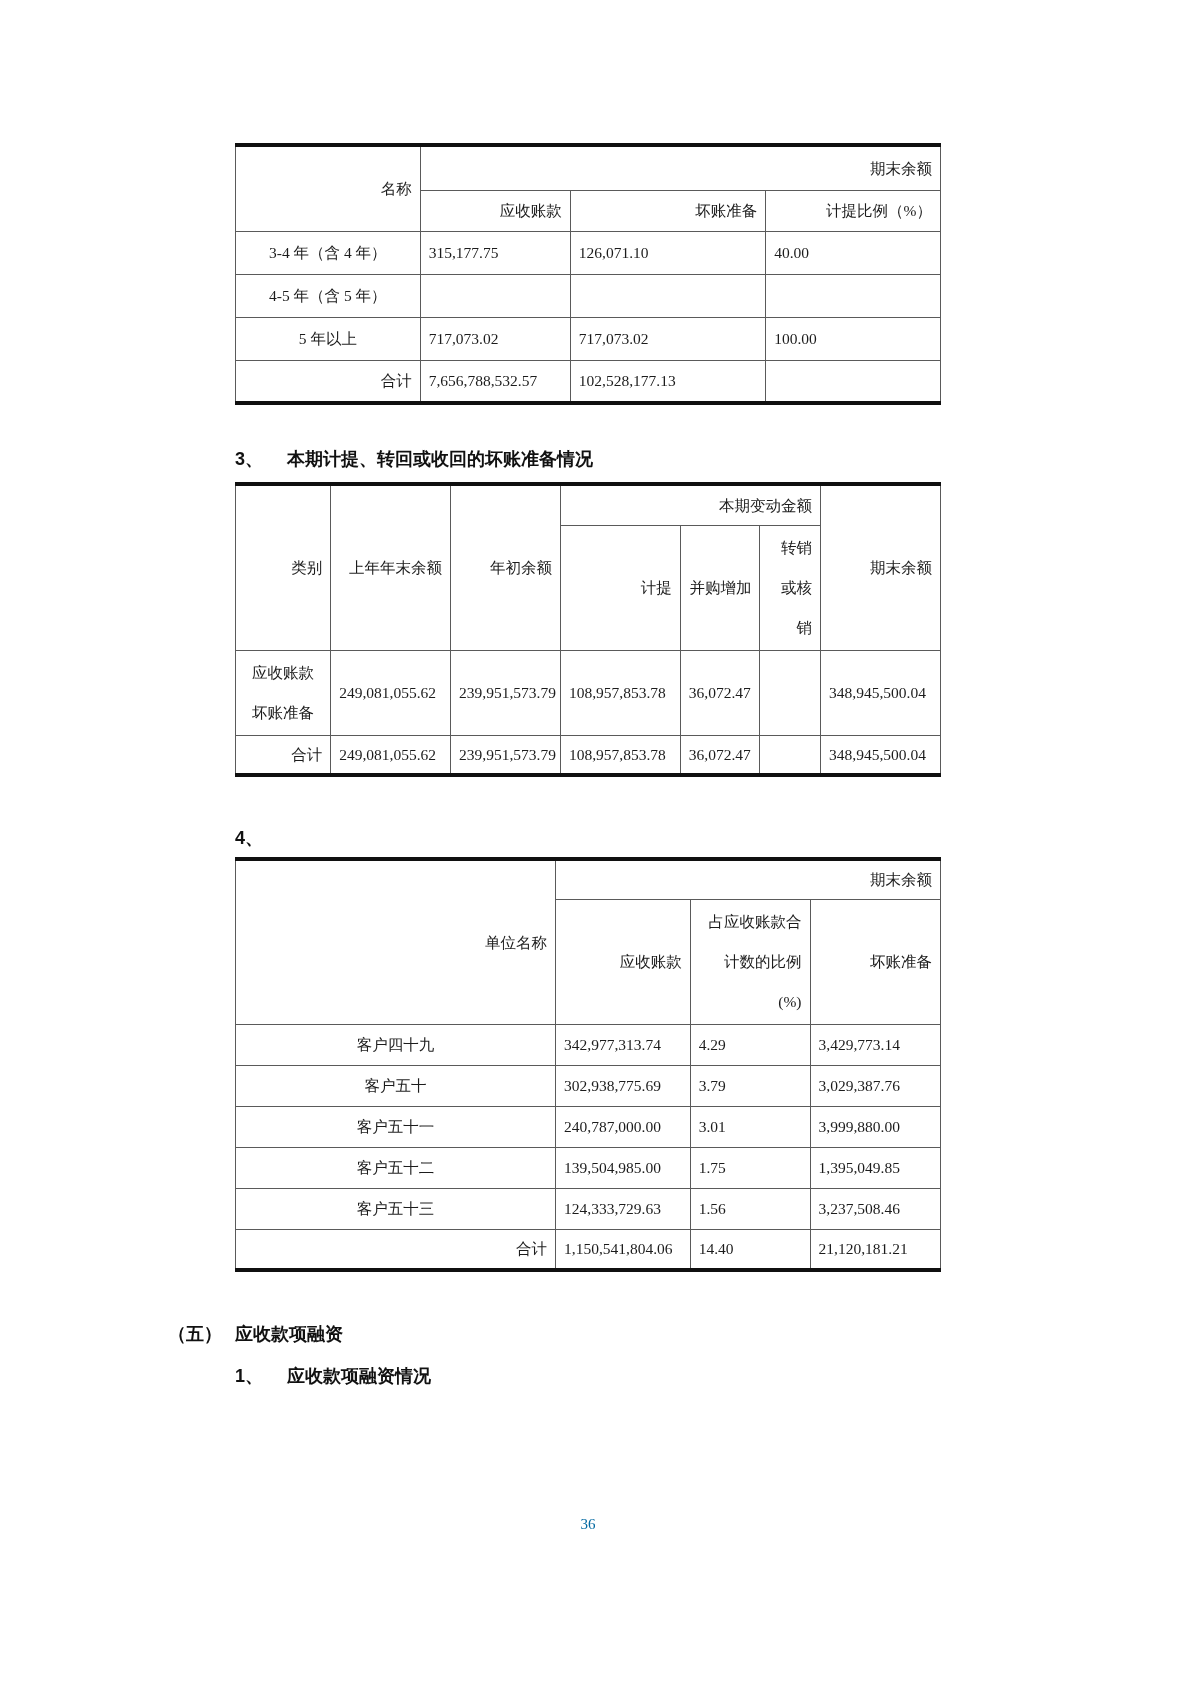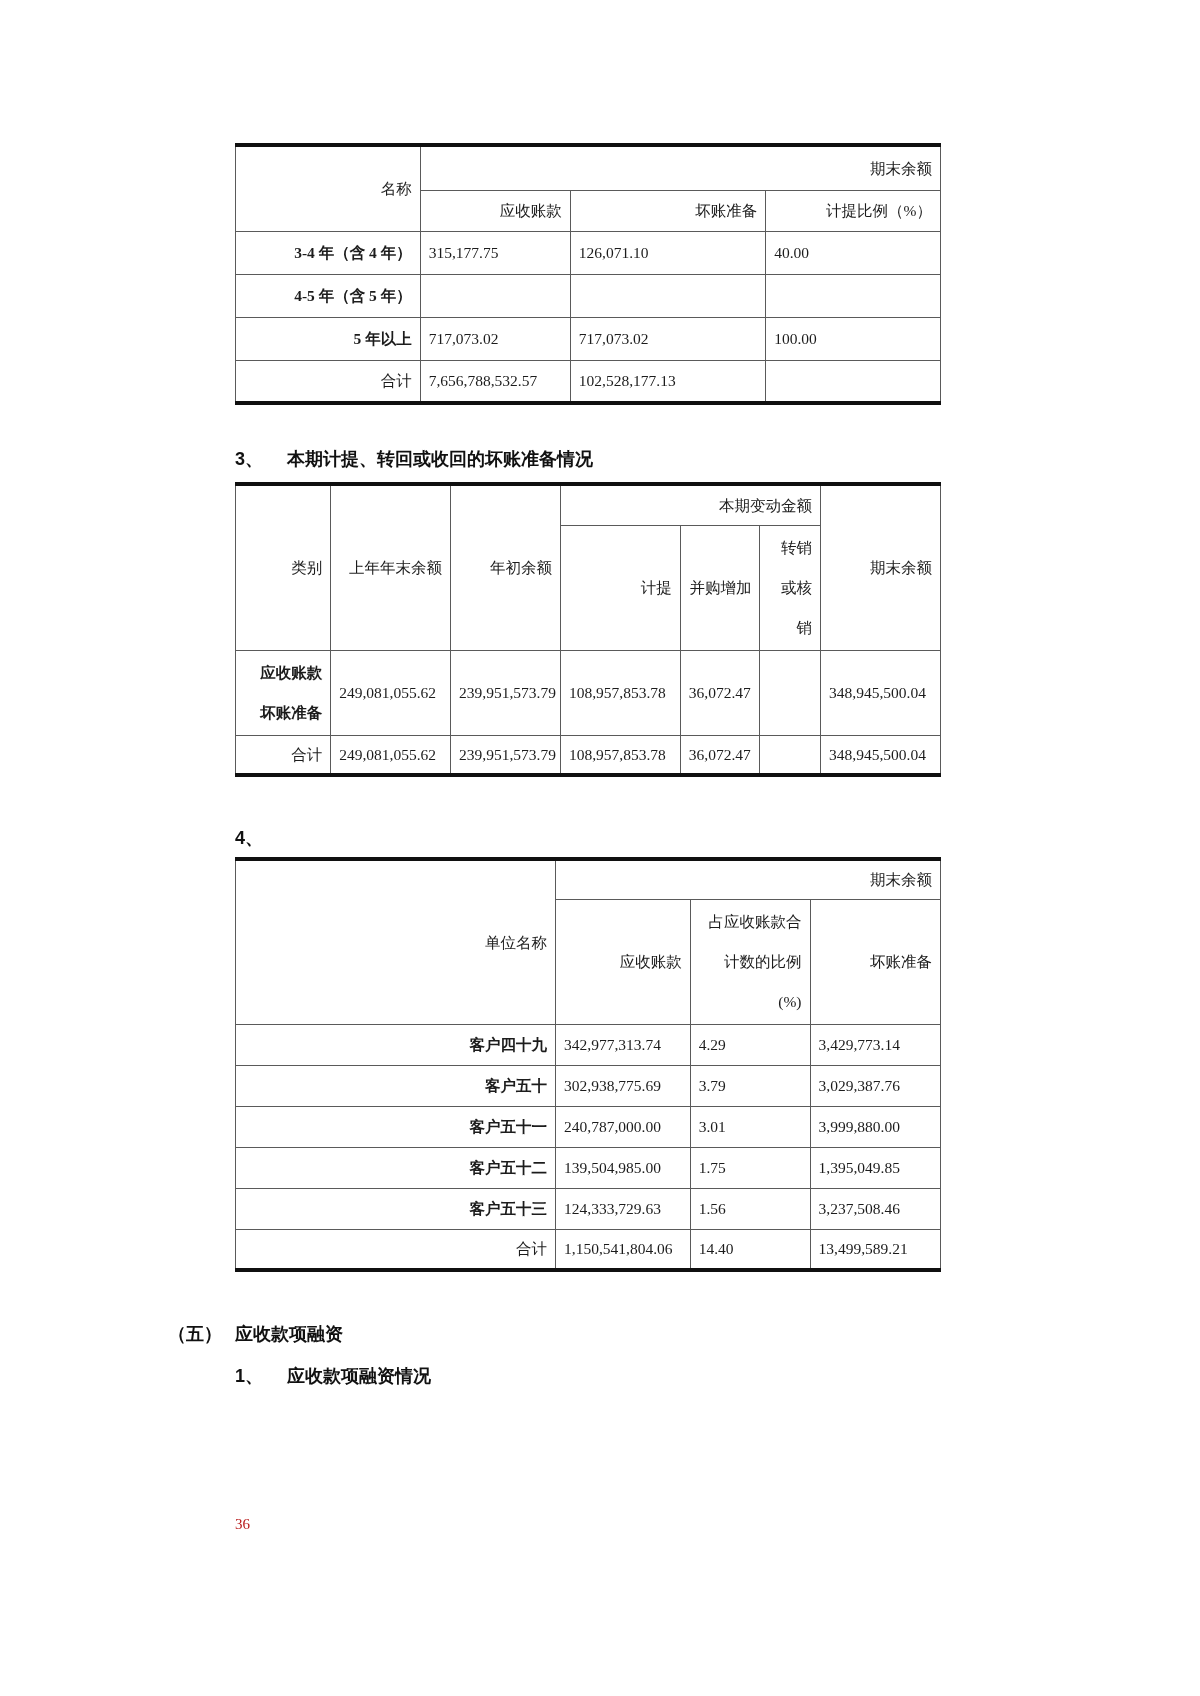--- a/index.html
+++ b/index.html
@@ -16,21 +16,21 @@
     border-collapse:collapse;table-layout:fixed;
     border-top:4px solid #101010;border-bottom:4px solid #101010;
   }
   table.tbl td{
     border:1px solid #5a5a5a;
     font-size:15.5px;line-height:1.25;
     padding:2px 8px;vertical-align:middle;
     overflow:hidden;
   }
   .ctr{text-align:right;}
-  .lbl{text-align:right;padding-left:6px;font-weight:bold;}
+  .lbl{text-align:center;padding-left:6px;}
   .num{text-align:left;padding-right:9px;}
 
   .t1{top:143px;}
   .t1 tr.h1{height:45px;}
   .t1 tr.h2{height:41px;}
   .t1 tr.r{height:43px;}
 
   .t3{top:482px;}
   .t3 tr.h1{height:41px;}
   .t3 tr.h2{height:124px;}
@@ -56,21 +56,21 @@
   }
   .sec .sec-num{width:52px;flex:0 0 52px;}
   .sec3{top:447px;}
   .sec4{top:826px;}
   .sec5{top:1322px;left:-67px;}
   .sec5 .sec-num{width:67px;flex:0 0 67px;}
   .sec5sub{top:1364px;}
 
   .pageno{
     position:absolute;left:0;top:1516px;width:706px;
-    text-align:left;font-size:15px;color:#b91c1c;
+    text-align:center;font-size:15px;color:#0369a1;
   }
 </style>
 </head>
 <body>
 
 <div class="content">
 
   <table class="tbl t1">
     <colgroup>
       <col style="width:26.2%">
@@ -223,21 +223,21 @@
       <tr class="r">
         <td class="lbl">客户五十三</td>
         <td class="num">124,333,729.63</td>
         <td class="num">1.56</td>
         <td class="num">3,237,508.46</td>
       </tr>
       <tr class="r">
         <td class="ctr">合计</td>
         <td class="num">1,150,541,804.06</td>
         <td class="num">14.40</td>
-        <td class="num">13,499,589.21</td>
+        <td class="num">21,120,181.21</td>
       </tr>
     </tbody>
   </table>
 
   <div class="sec sec5">
     <span class="sec-num">（五）</span>
     <span>应收款项融资</span>
   </div>
 
   <div class="sec sec5sub">

